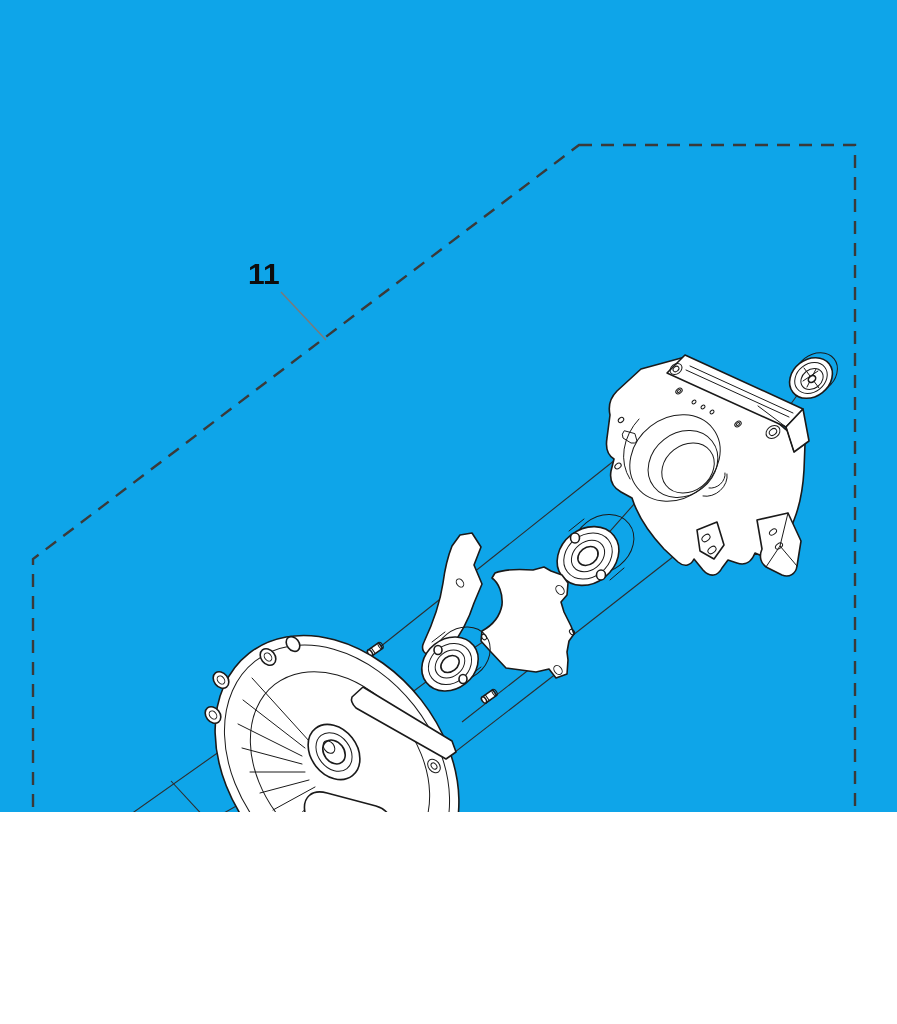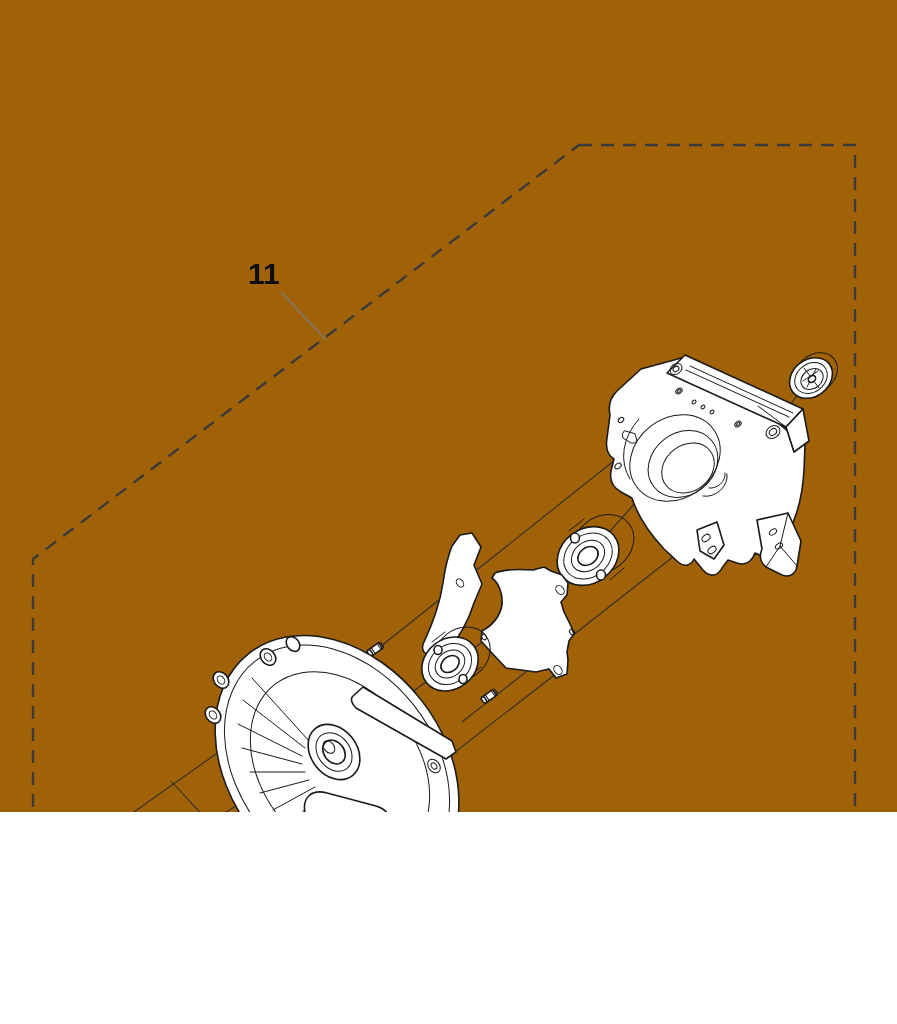--- a/index.html
+++ b/index.html
@@ -1,16 +1,16 @@
 <!DOCTYPE html>
 <html><head>
 <meta charset="utf-8">
 <style>
   html,body{margin:0;padding:0;background:#fff;}
-  .page{position:relative;width:897px;height:812px;background:#a16207;overflow:hidden;
+  .page{position:relative;width:897px;height:812px;background:#0ea5e9;overflow:hidden;
         font-family:"Liberation Sans", sans-serif;}
   svg{display:block;}
   text.callout{font-family:"Liberation Sans", sans-serif;font-weight:bold;font-size:30px;fill:#0d0d0d;}
   .part{stroke:#1a1a1a;stroke-width:1.6;fill:#ffffff;stroke-linejoin:round;stroke-linecap:round;}
   .thin{stroke:#1a1a1a;stroke-width:1;fill:none;stroke-linejoin:round;stroke-linecap:round;}
   .axis{stroke:#2e2e2e;stroke-width:1.1;fill:none;}
   .dark{fill:#242424;stroke:#1a1a1a;stroke-width:1;}
 </style>
 </head>
 <body>

